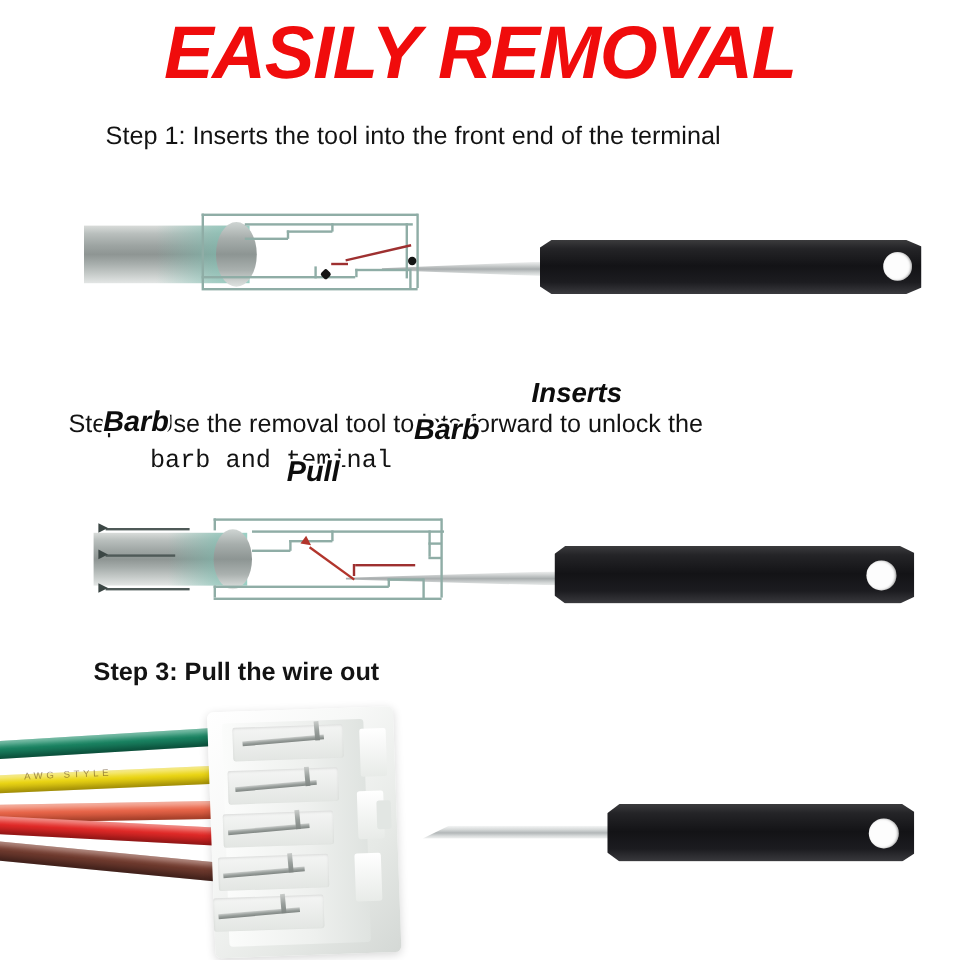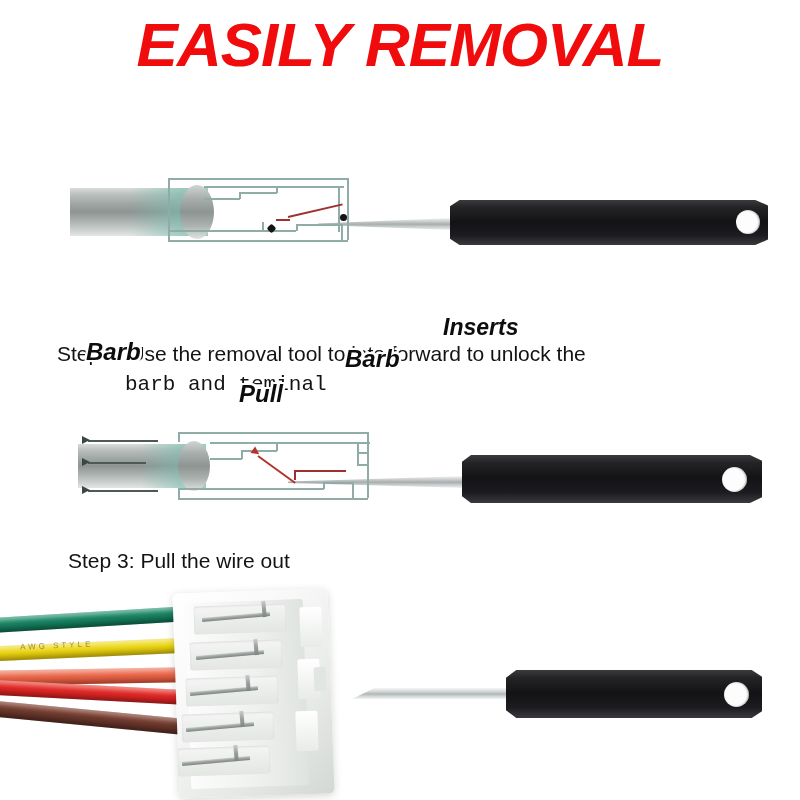--- a/index.html
+++ b/index.html
@@ -37,21 +37,21 @@
   .step-caption {
     position: absolute;
     color: #131313;
     font-family: "Liberation Sans", sans-serif;
     font-size: 21px;
     font-weight: normal;
     line-height: 31px;
   }
   #step1-caption { left: 88px;  top: 98px;  width: 660px; }
   #step2-caption { left: 57px;  top: 338px; width: 700px; }
-  #step3-caption { left: 68px;  top: 545px; width: 600px; }
+  #step3-caption { left: 78px;  top: 545px; width: 600px; font-weight: bold; }
   .cap-indent { display: block; padding-left: 68px; font-family: Liberation Mono, monospace; }
 
   
   .dlabel {
     position: absolute;
     font-family: "Liberation Sans", sans-serif;
     font-weight: bold;
     font-style: italic;
     color: #0d0d0d;
     white-space: nowrap;
@@ -200,20 +200,21 @@
     z-index: 18;
   }
 </style>
 </head>
 <body>
 
 <div id="page">
 
   <div class="title">EASILY REMOVAL</div>
 
+  <div class="step-caption" id="step1-caption">Step 1: Inserts the tool into the front end of the terminal</div>
 
   <div class="diagram" id="step1-diagram" style="left:0;top:140px;width:800px;height:150px;">
 
     <div class="wire-bar" style="left:70px;top:48px;width:130px;height:48px;"></div>
     <div class="wire-tint" style="left:130px;top:48px;width:78px;height:48px;"></div>
     <div class="wire-cap" style="left:180px;top:45px;width:34px;height:54px;"></div>
 
     <div class="tline h" style="left:168px;top:38px;width:180px;"></div>
     <div class="tline v" style="left:168px;top:38px;height:62px;"></div>
     <div class="tline h" style="left:204px;top:46px;width:140px;"></div>

